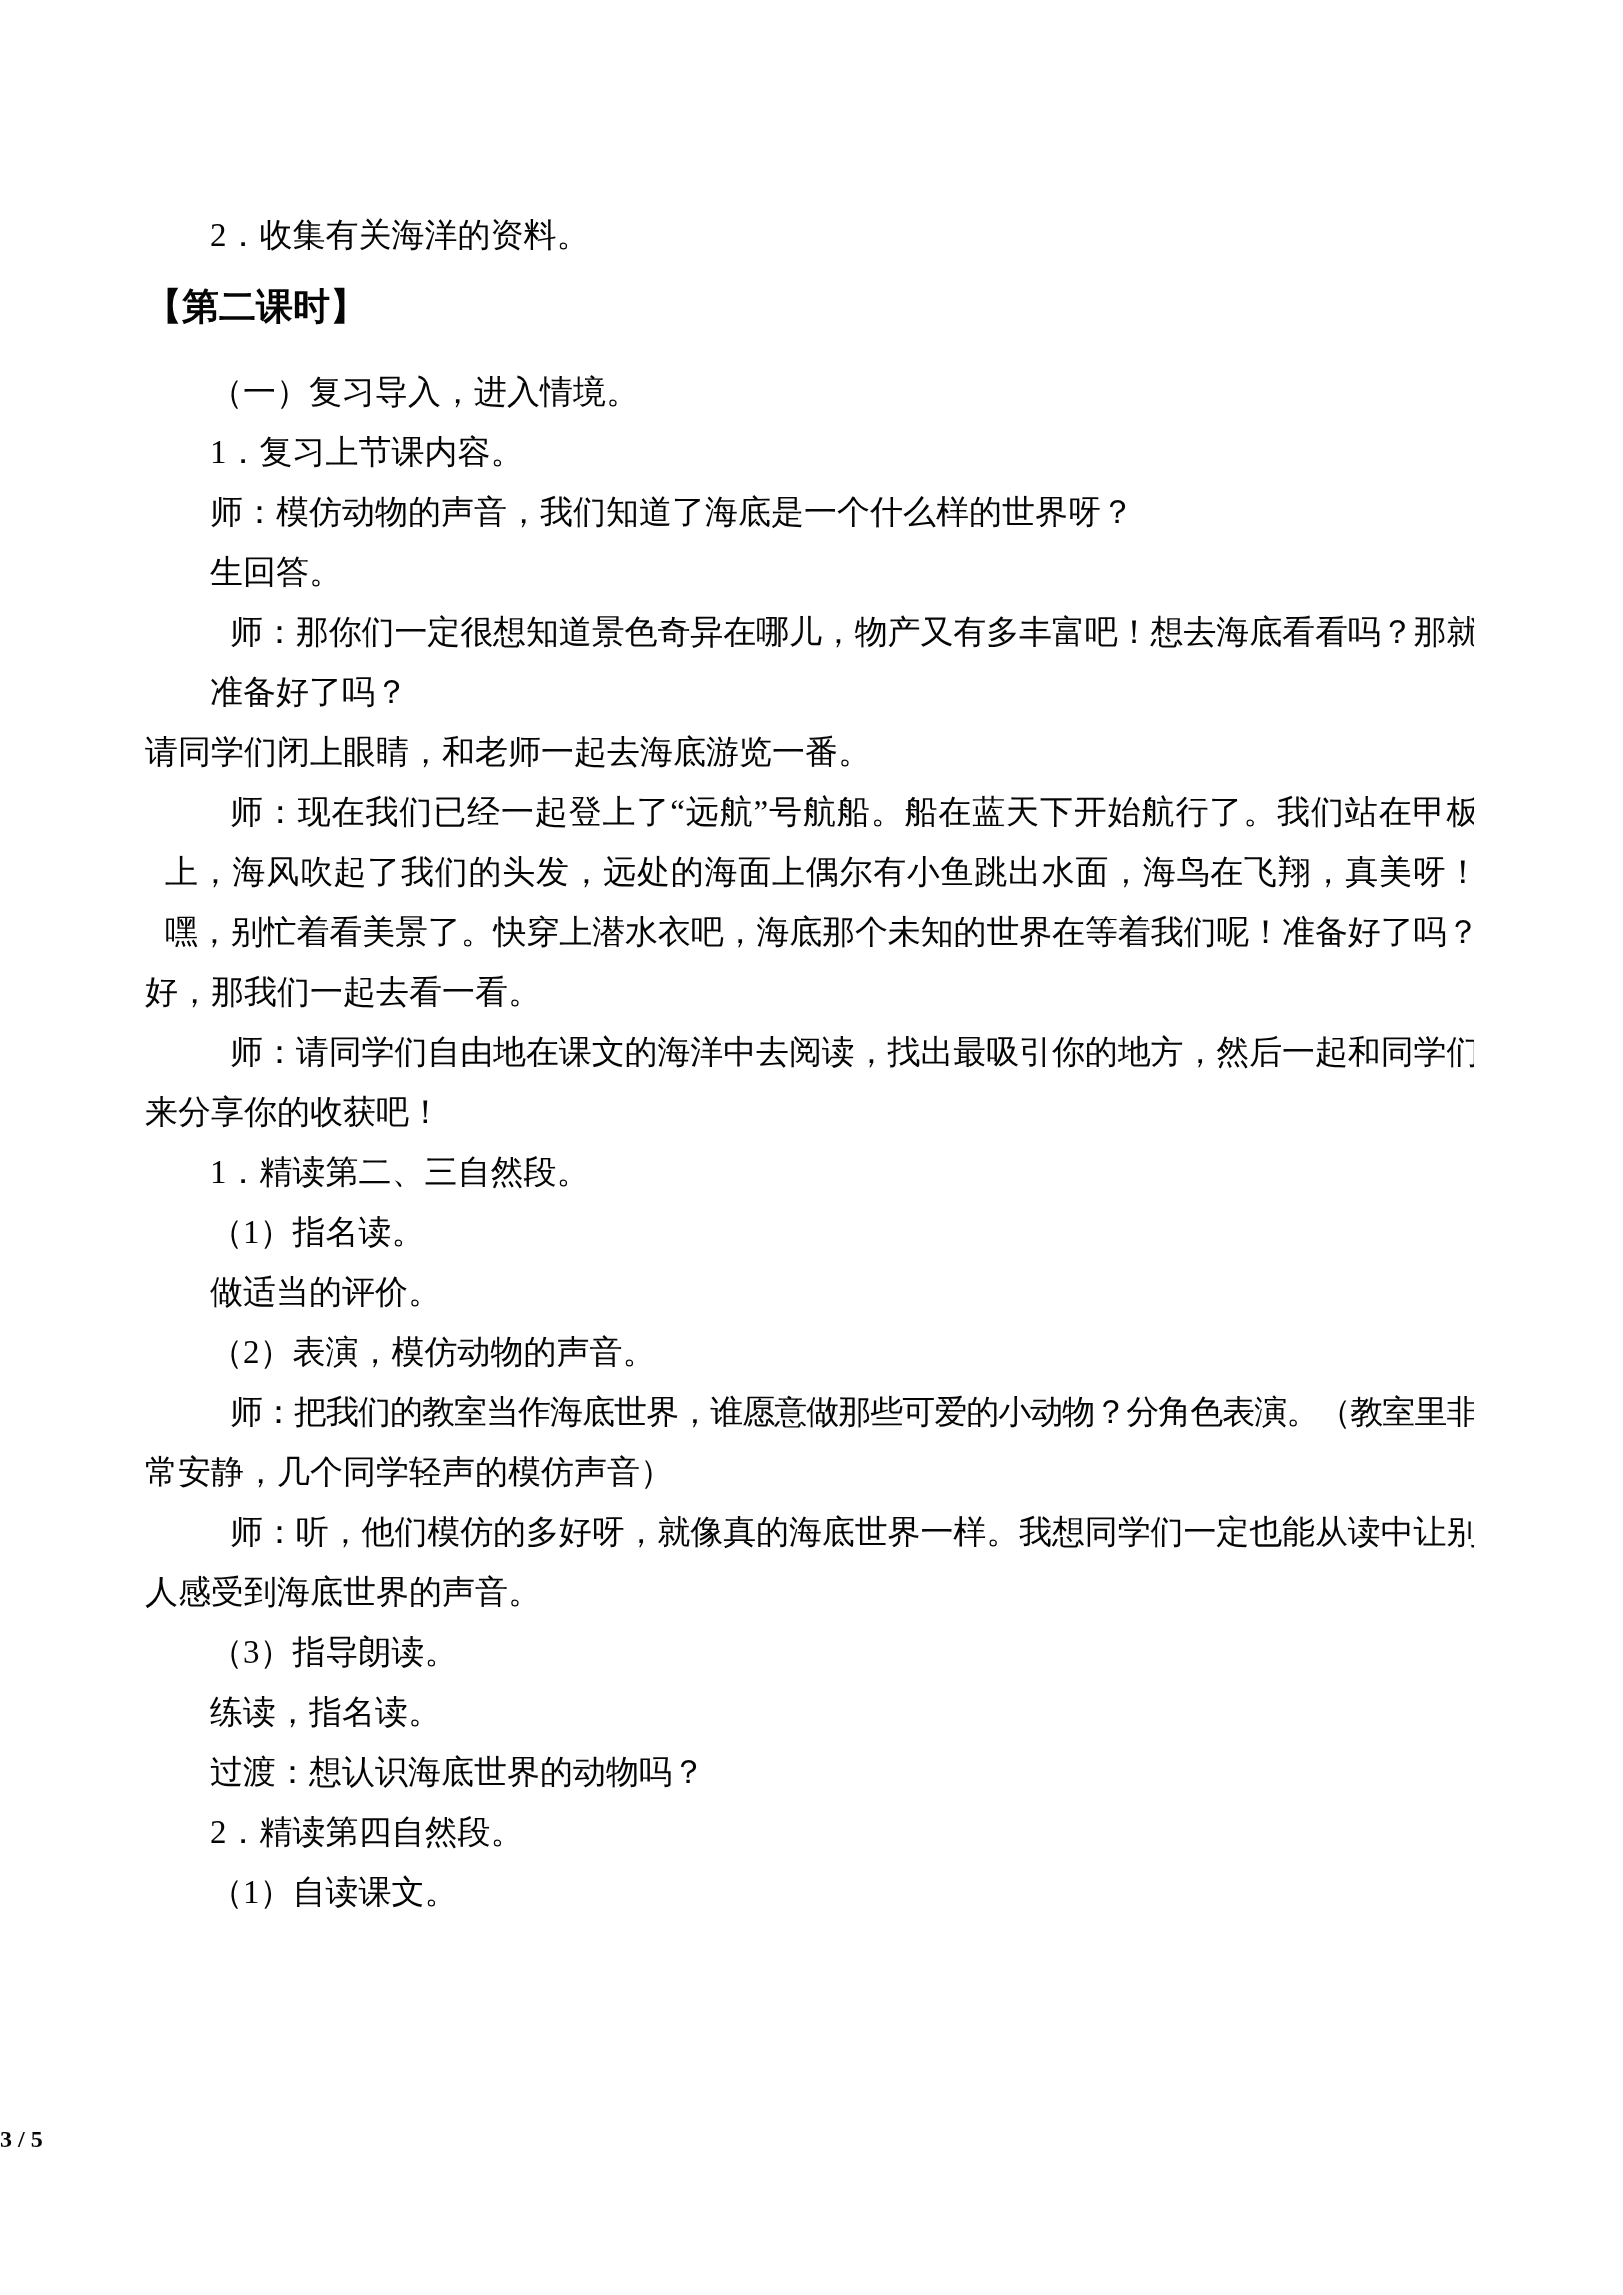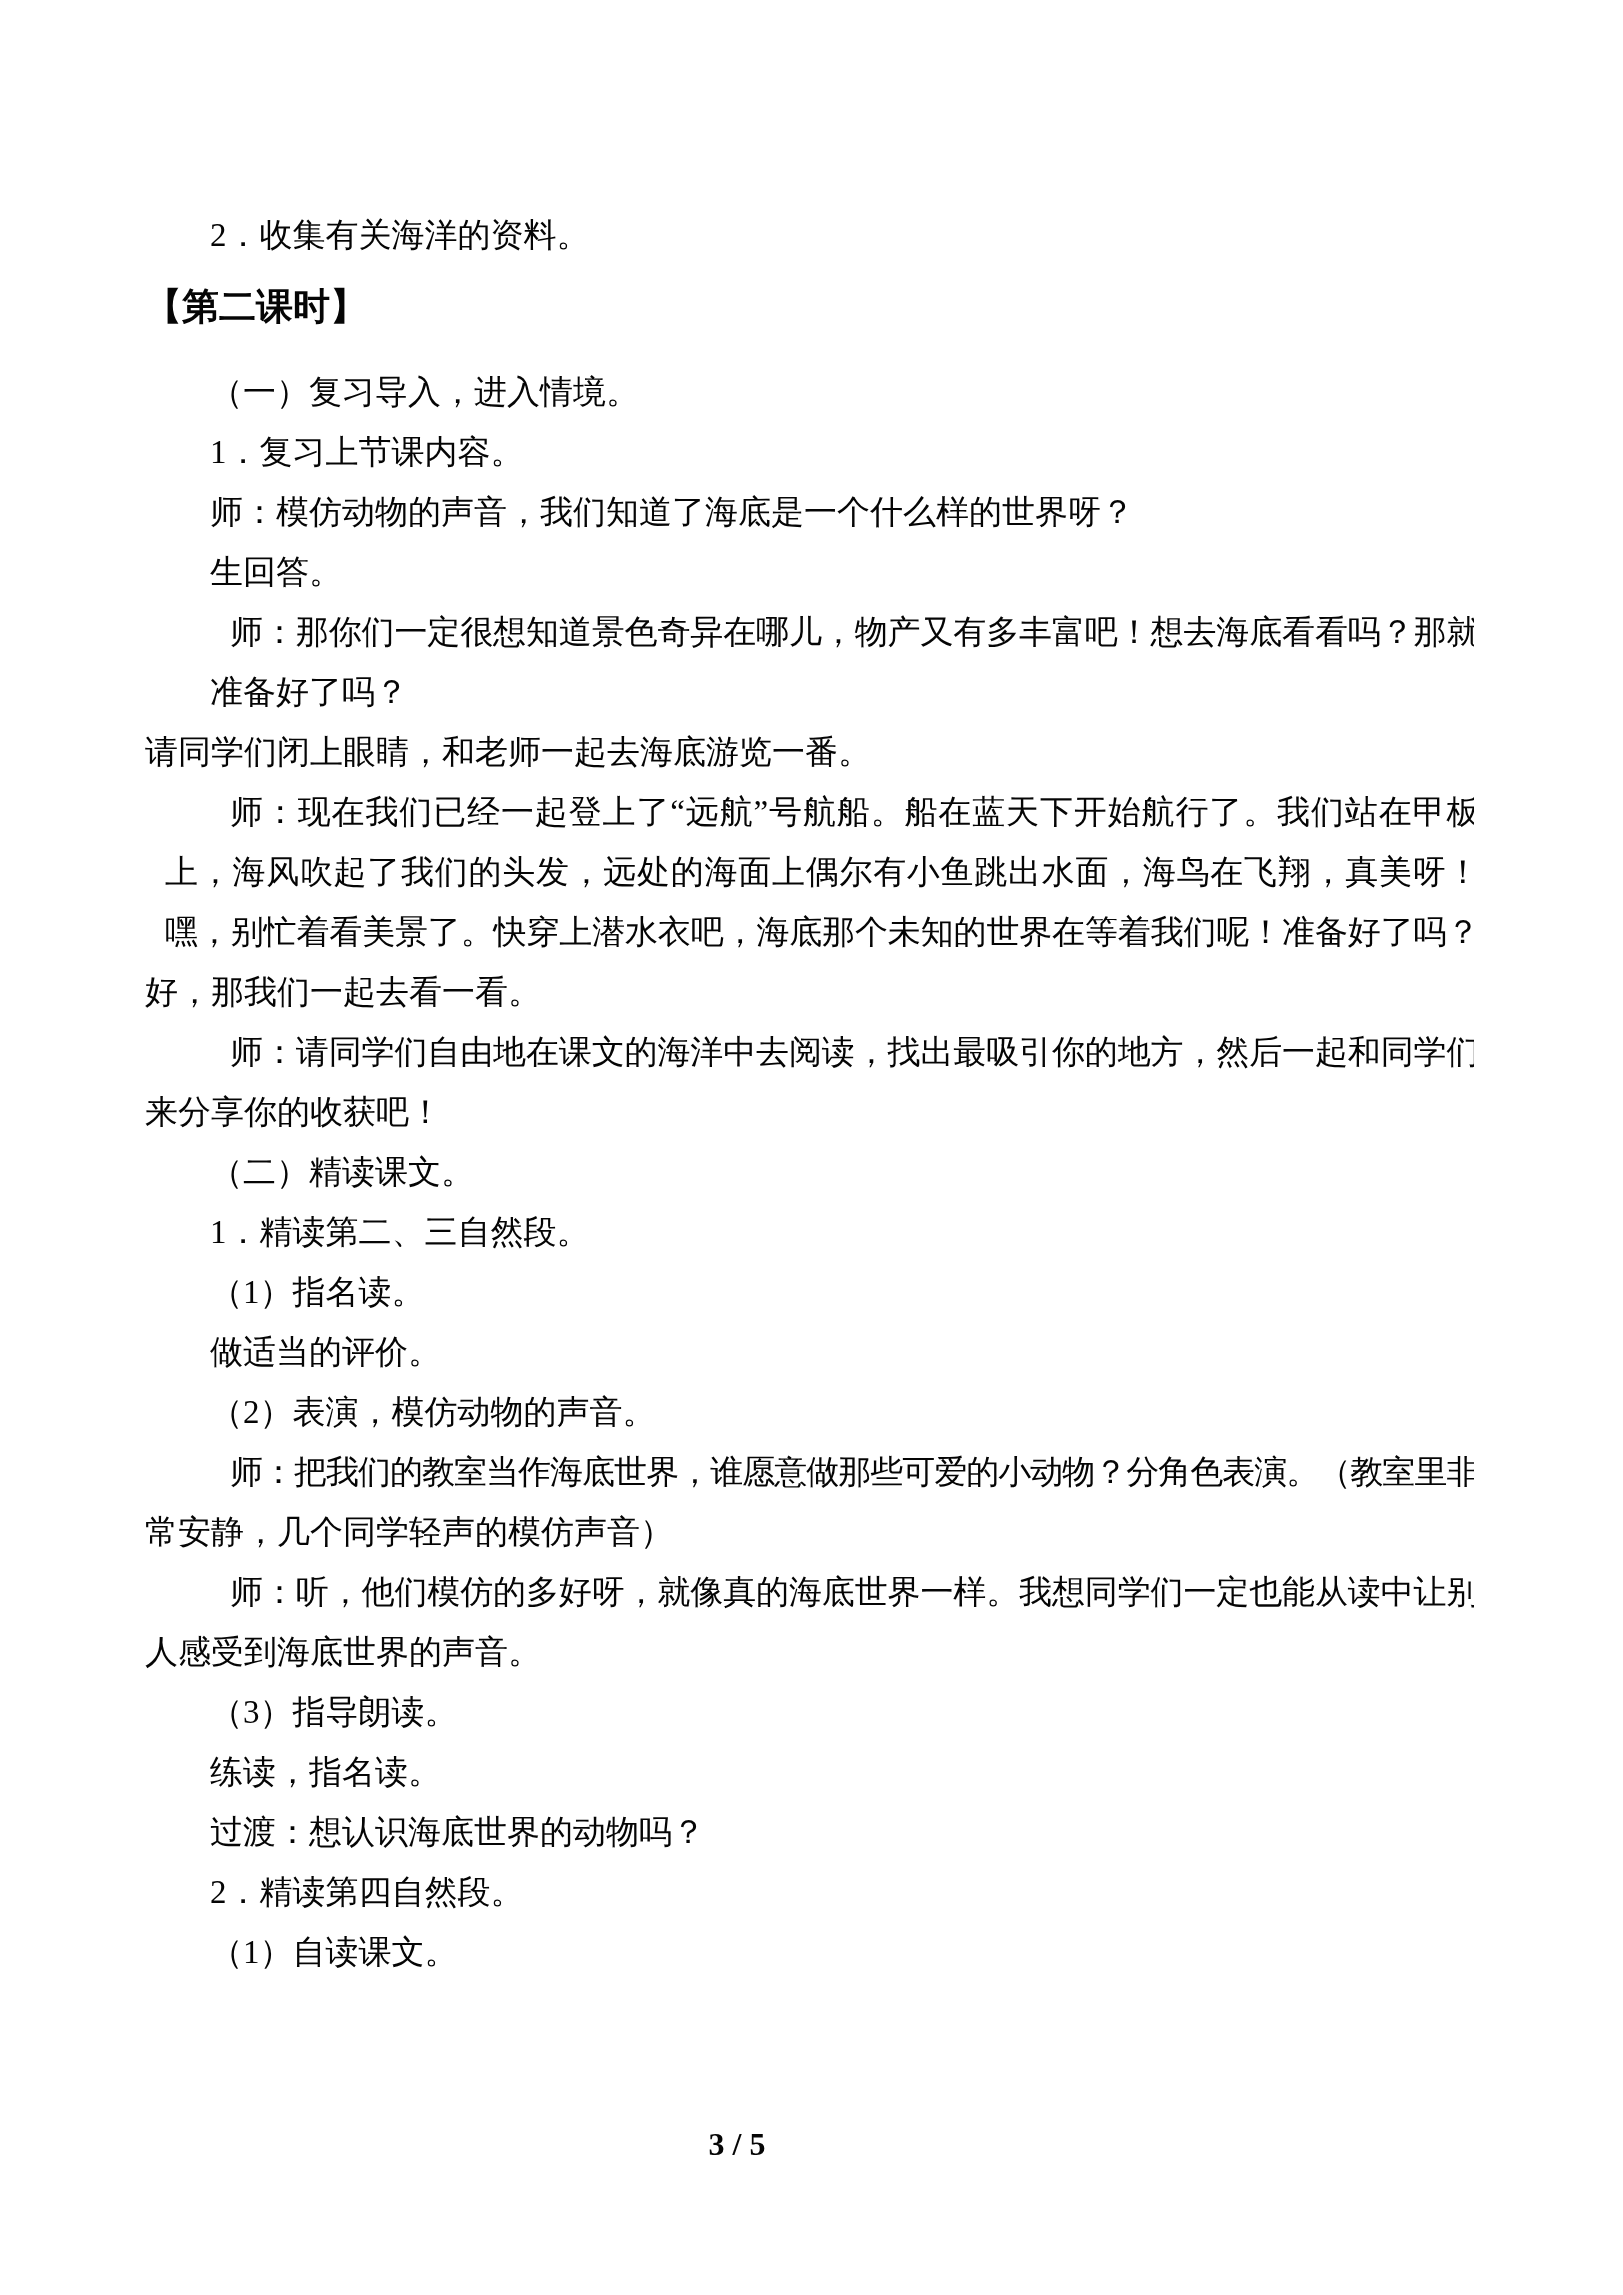--- a/index.html
+++ b/index.html
@@ -48,22 +48,22 @@
     line-height: 71px;
     margin-top: 5.5px;
     margin-bottom: 20.5px;
     padding-left: 0;
   }
   .footer {
     position: absolute;
     left: 0;
     right: 0;
     top: 2126px;
-    text-align: center;
-    font-size: 32px;
+    text-align: left;
+    font-size: 24px;
     font-weight: bold;
     color: #050505;
   }
 </style>
 </head>
 <body>
 
 <div class="page">
   <div class="content">
       <div class="line indent">2．收集有关海洋的资料。</div>
@@ -74,21 +74,20 @@
       <div class="line indent">生回答。</div>
       <div class="line indent justify">师：那你们一定很想知道景色奇异在哪儿，物产又有多丰富吧！想去海底看看吗？那就</div>
       <div class="line indent">准备好了吗？</div>
       <div class="line">请同学们闭上眼睛，和老师一起去海底游览一番。</div>
       <div class="line indent justify">师：现在我们已经一起登上了“远航”号航船。船在蓝天下开始航行了。我们站在甲板</div>
       <div class="line justify">上，海风吹起了我们的头发，远处的海面上偶尔有小鱼跳出水面，海鸟在飞翔，真美呀！</div>
       <div class="line justify">嘿，别忙着看美景了。快穿上潜水衣吧，海底那个未知的世界在等着我们呢！准备好了吗？</div>
       <div class="line">好，那我们一起去看一看。</div>
       <div class="line indent justify">师：请同学们自由地在课文的海洋中去阅读，找出最吸引你的地方，然后一起和同学们</div>
       <div class="line">来分享你的收获吧！</div>
-      <div class="line indent">（二）精读课文。</div>
       <div class="line indent">1．精读第二、三自然段。</div>
       <div class="line indent">（1）指名读。</div>
       <div class="line indent">做适当的评价。</div>
       <div class="line indent">（2）表演，模仿动物的声音。</div>
       <div class="line indent justify">师：把我们的教室当作海底世界，谁愿意做那些可爱的小动物？分角色表演。（教室里非</div>
       <div class="line">常安静，几个同学轻声的模仿声音）</div>
       <div class="line indent justify">师：听，他们模仿的多好呀，就像真的海底世界一样。我想同学们一定也能从读中让别</div>
       <div class="line">人感受到海底世界的声音。</div>
       <div class="line indent">（3）指导朗读。</div>
       <div class="line indent">练读，指名读。</div>

